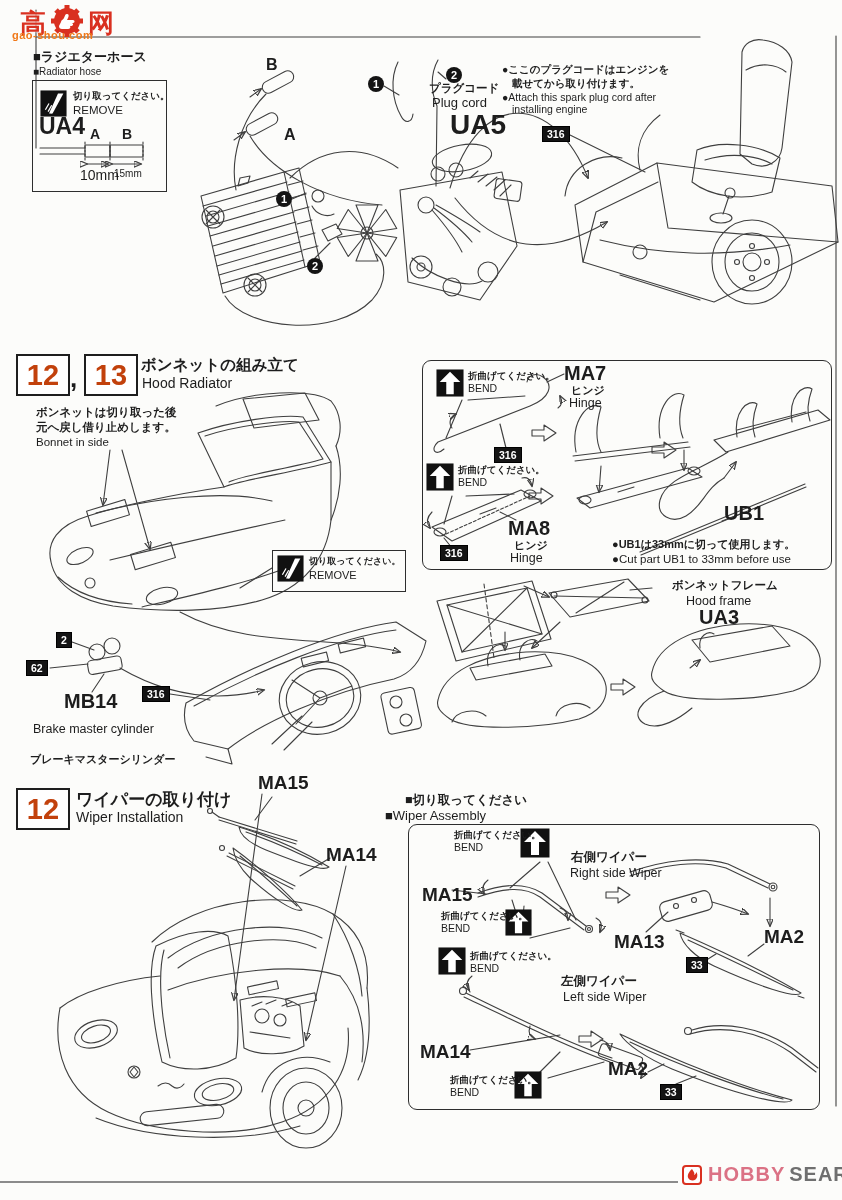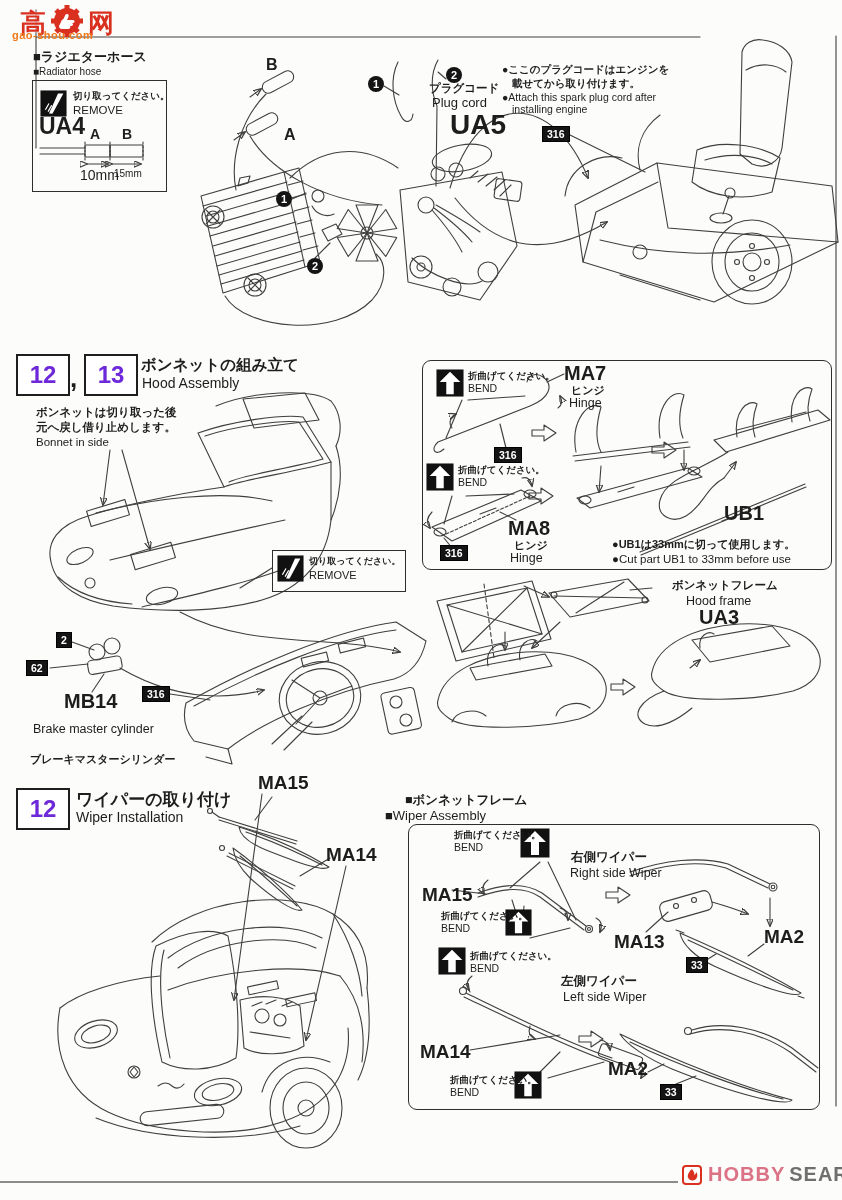--- a/index.html
+++ b/index.html
@@ -6,21 +6,21 @@
   .page{position:relative;width:842px;height:1200px;background:#fcfcfa;overflow:hidden;
         font-family:"Liberation Sans","DejaVu Sans",sans-serif;}
   .art{position:absolute;left:0;top:0;z-index:1;}
   .art path,.art line,.art ellipse,.art circle,.art rect,.art polygon{
     stroke:#3f3f3f;fill:none;stroke-width:1.1;stroke-linecap:round;stroke-linejoin:round;}
   .t{position:absolute;z-index:3;color:#1d1d1d;white-space:nowrap;line-height:1.12;}
   .w600{font-weight:600}
   .bold{font-weight:700}
   .stepbox{position:absolute;z-index:3;border:2.4px solid #1e1e1e;background:#fff;
            display:flex;align-items:center;justify-content:center;
-           width:50px;height:38px;font-size:24px;font-weight:700;color:#6d28d9;}
+           width:50px;height:38px;font-size:29px;font-weight:700;color:#c2410c;}
   .badge{position:absolute;z-index:4;background:#141414;color:#fff;font-size:10.5px;
          font-weight:700;padding:1px 4px;line-height:1.15;border:1px solid #000;}
   .cnum{position:absolute;z-index:4;width:16px;height:16px;border-radius:50%;background:#141414;
         color:#fff;font-size:11px;font-weight:700;display:flex;align-items:center;justify-content:center;}
   .boxframe{position:absolute;z-index:2;border:1.6px solid #2e2e2e;border-radius:9px;}
   .sqframe{position:absolute;z-index:2;border:1.6px solid #2e2e2e;}
   .icongrp{position:absolute;z-index:3;}
   .icongrp svg{display:block;}
   .wm-cn{position:absolute;z-index:5;font-size:26px;font-weight:700;color:#d93020;
          text-shadow:0 0 2px #fff;}
@@ -448,21 +448,21 @@
 <div class="t w600" style="left:502px;top:64px;font-size:10.5px;">●ここのプラグコードはエンジンを</div>
 <div class="t w600" style="left:512px;top:78px;font-size:10.5px;">載せてから取り付けます。</div>
 <div class="t" style="left:502px;top:92px;font-size:10.5px;">●Attach this spark plug cord after</div>
 <div class="t" style="left:512px;top:104px;font-size:10.5px;">installing engine</div>
 <div class="badge" style="left:542px;top:126px;">316</div>
 
 <div class="stepbox" style="left:16px;top:354px;">12</div>
 <div class="t bold" style="left:70px;top:364px;font-size:26px;">,</div>
 <div class="stepbox" style="left:84px;top:354px;">13</div>
 <div class="t w600" style="left:141px;top:356px;font-size:15.5px;">ボンネットの組み立て</div>
-<div class="t" style="left:142px;top:376px;font-size:14px;">Hood Assembly</div>
+<div class="t" style="left:142px;top:376px;font-size:14px;">Hood Radiator</div>
 
 <div class="t w600" style="left:36px;top:406px;font-size:11.5px;">ボンネットは切り取った後</div>
 <div class="t w600" style="left:36px;top:421px;font-size:11.5px;">元へ戻し借り止めします。</div>
 <div class="t" style="left:36px;top:436px;font-size:11.5px;">Bonnet in side</div>
 
 <div class="icongrp" style="left:277px;top:555px;">
   <svg width="27" height="27" viewBox="0 0 30 30">
         <rect x="0.5" y="0.5" width="29" height="29" fill="#111" stroke="none"></rect>
         <path d="M20,4 L26,4 L14,26 L10,26 Z" fill="#fff"></path>
         <path d="M6,22 l4,-7 M9,24 l4,-7 M12,26 l4,-7" stroke="#fff" stroke-width="1.4" fill="none"></path>
@@ -511,21 +511,21 @@
 <div class="t w600" style="left:30px;top:709px;font-size:11px;margin-top:44px;">ブレーキマスターシリンダー</div>
 <div class="t" style="left:33px;top:722px;font-size:12.5px;">Brake master cylinder</div>
 <div class="badge" style="left:142px;top:686px;">316</div>
 
 <div class="stepbox" style="left:16px;top:788px;">12</div>
 <div class="t w600" style="left:76px;top:790px;font-size:17px;">ワイパーの取り付け</div>
 <div class="t" style="left:76px;top:810px;font-size:14px;">Wiper Installation</div>
 <div class="t bold" style="left:258px;top:772px;font-size:19px;">MA15</div>
 <div class="t bold" style="left:326px;top:844px;font-size:19px;">MA14</div>
 
-<div class="t w600" style="left:405px;top:793px;font-size:12.5px;">■ボンネットフレーム</div>
+<div class="t w600" style="left:405px;top:793px;font-size:12.5px;">■切り取ってください</div>
 <div class="t" style="left:385px;top:809px;font-size:13px;">■Wiper Assembly</div>
 
 <div class="icongrp" style="left:520px;top:828px;">
   <svg width="30" height="30" viewBox="0 0 30 30">
         <rect x="0.5" y="0.5" width="29" height="29" fill="#111" stroke="none"></rect>
         <path d="M15,3 L26,14 L19,14 L19,27 L11,27 L11,14 L4,14 Z" fill="#fff"></path>
       </svg>
 </div>
 <div class="t w600" style="left:454px;top:830px;font-size:9.5px;">折曲げてください。</div>
 <div class="t" style="left:454px;top:842px;font-size:10.5px;">BEND</div>

